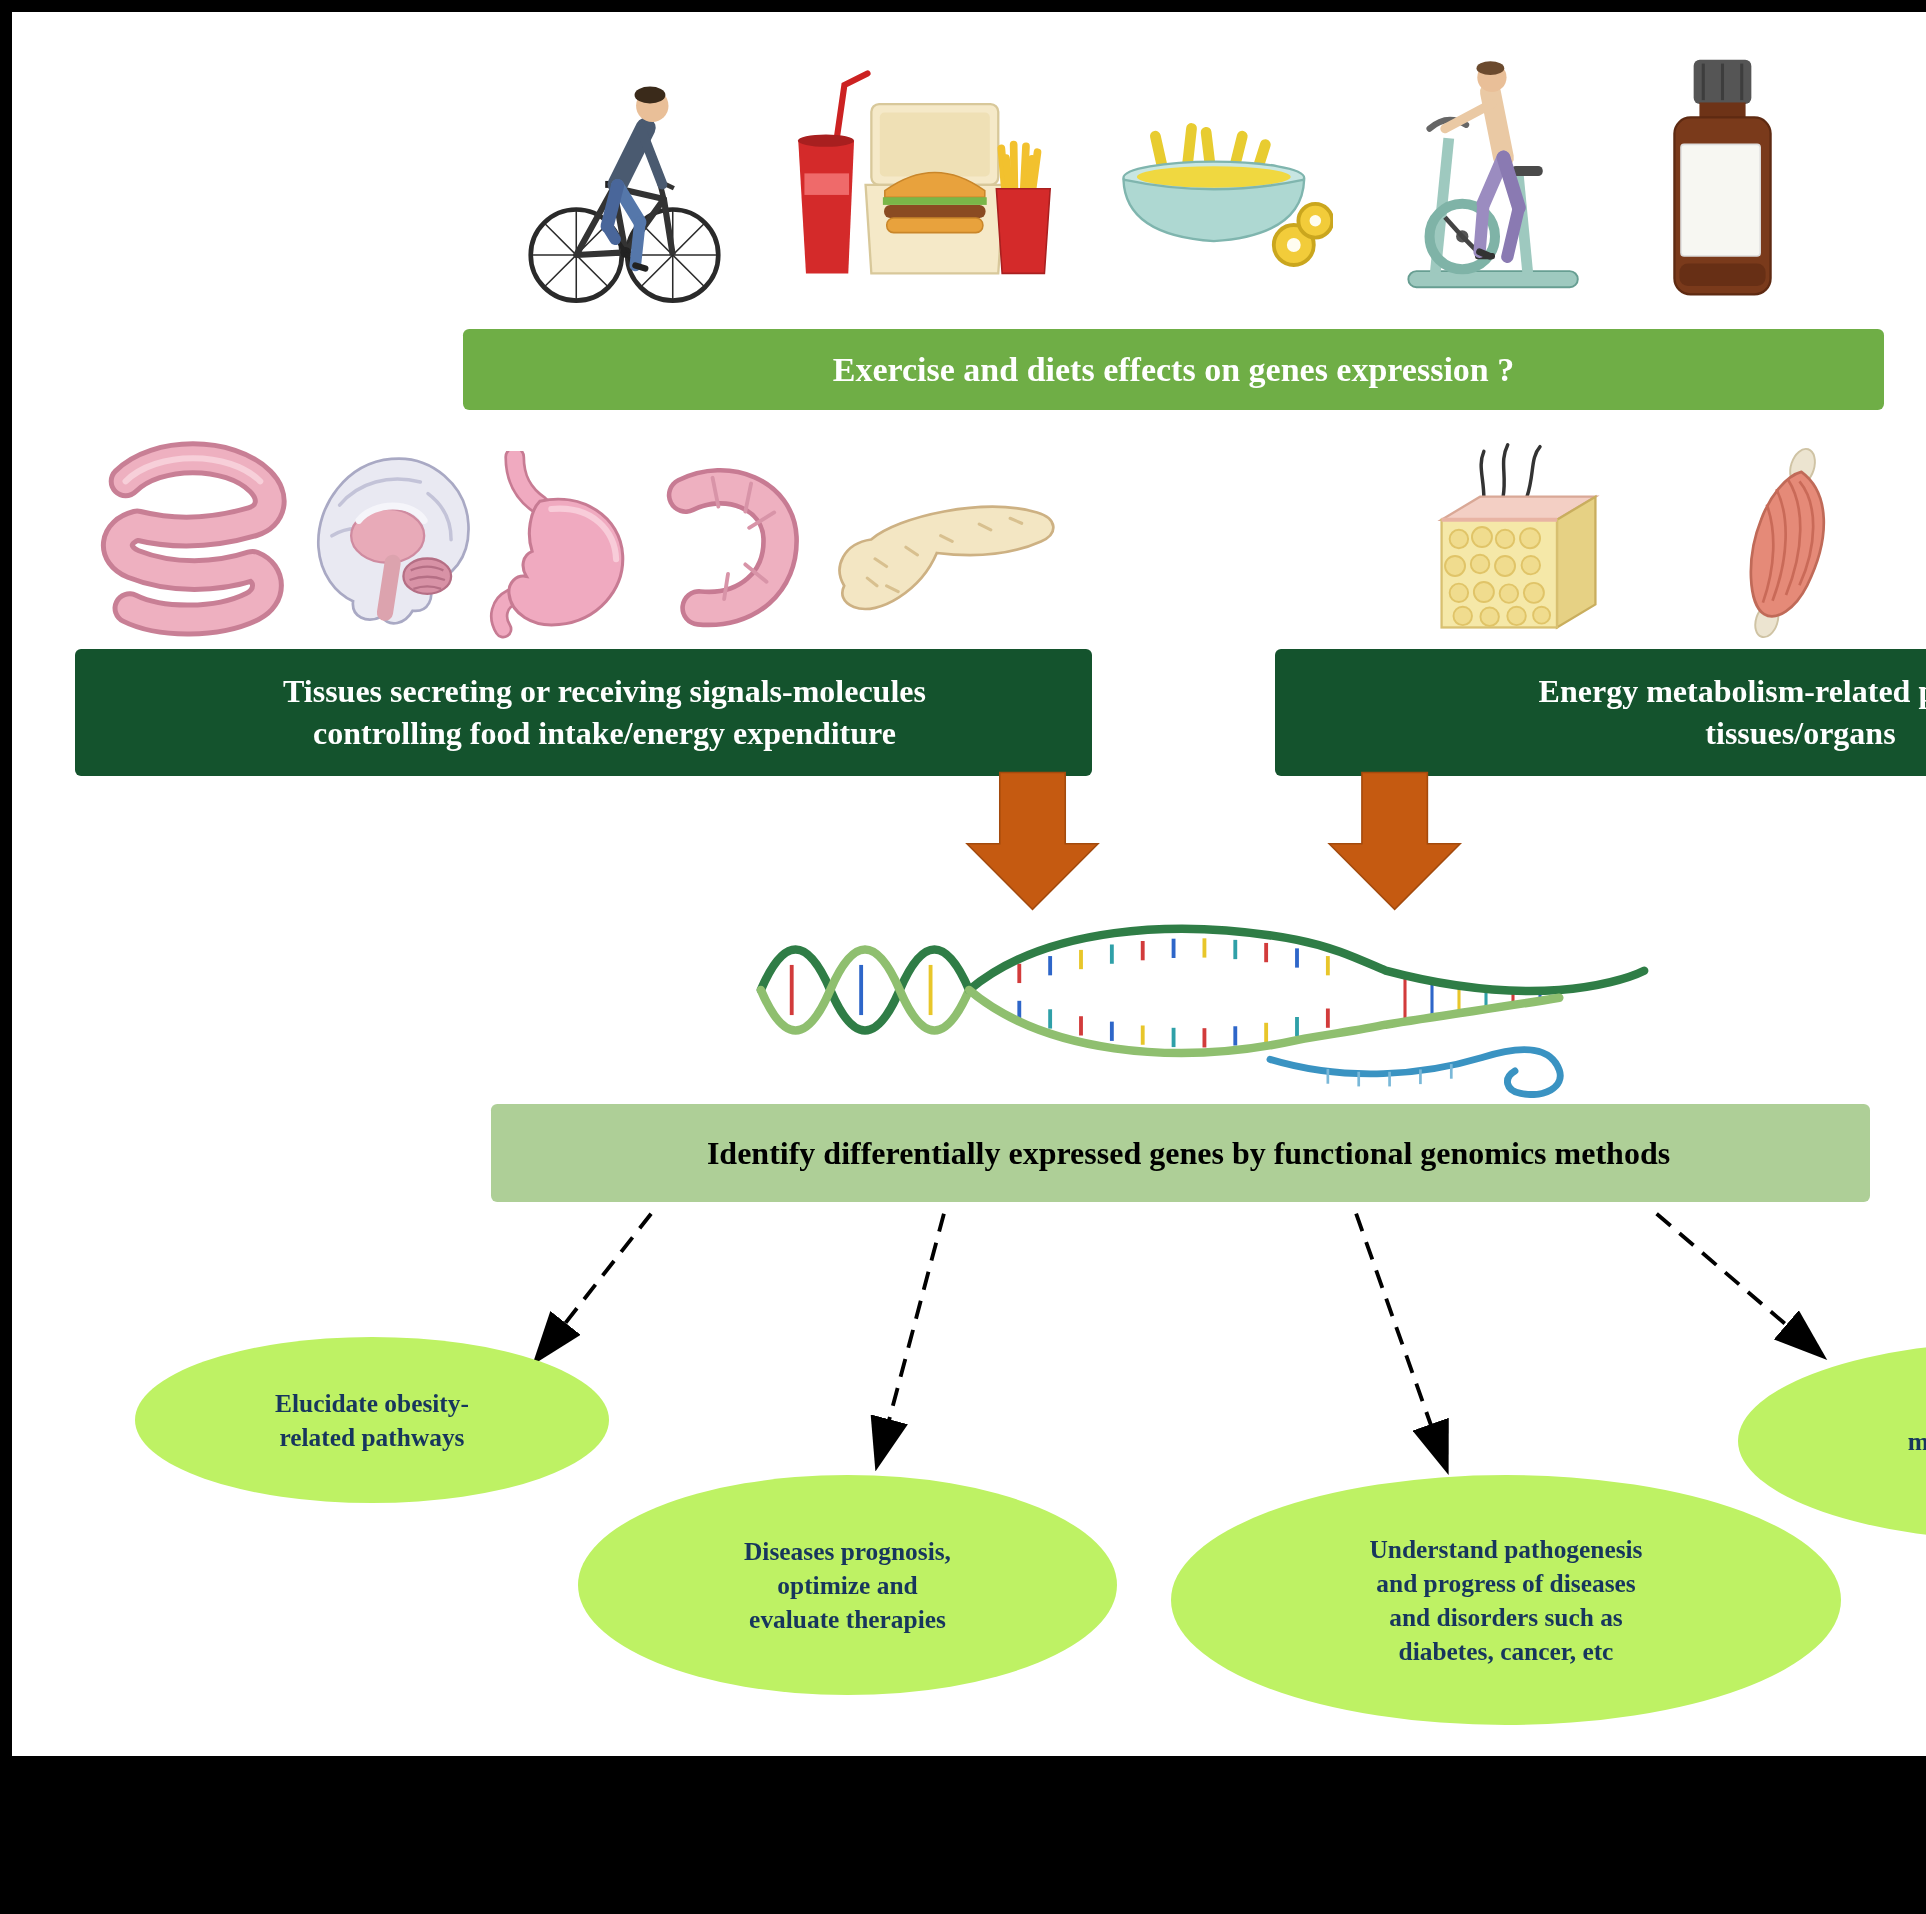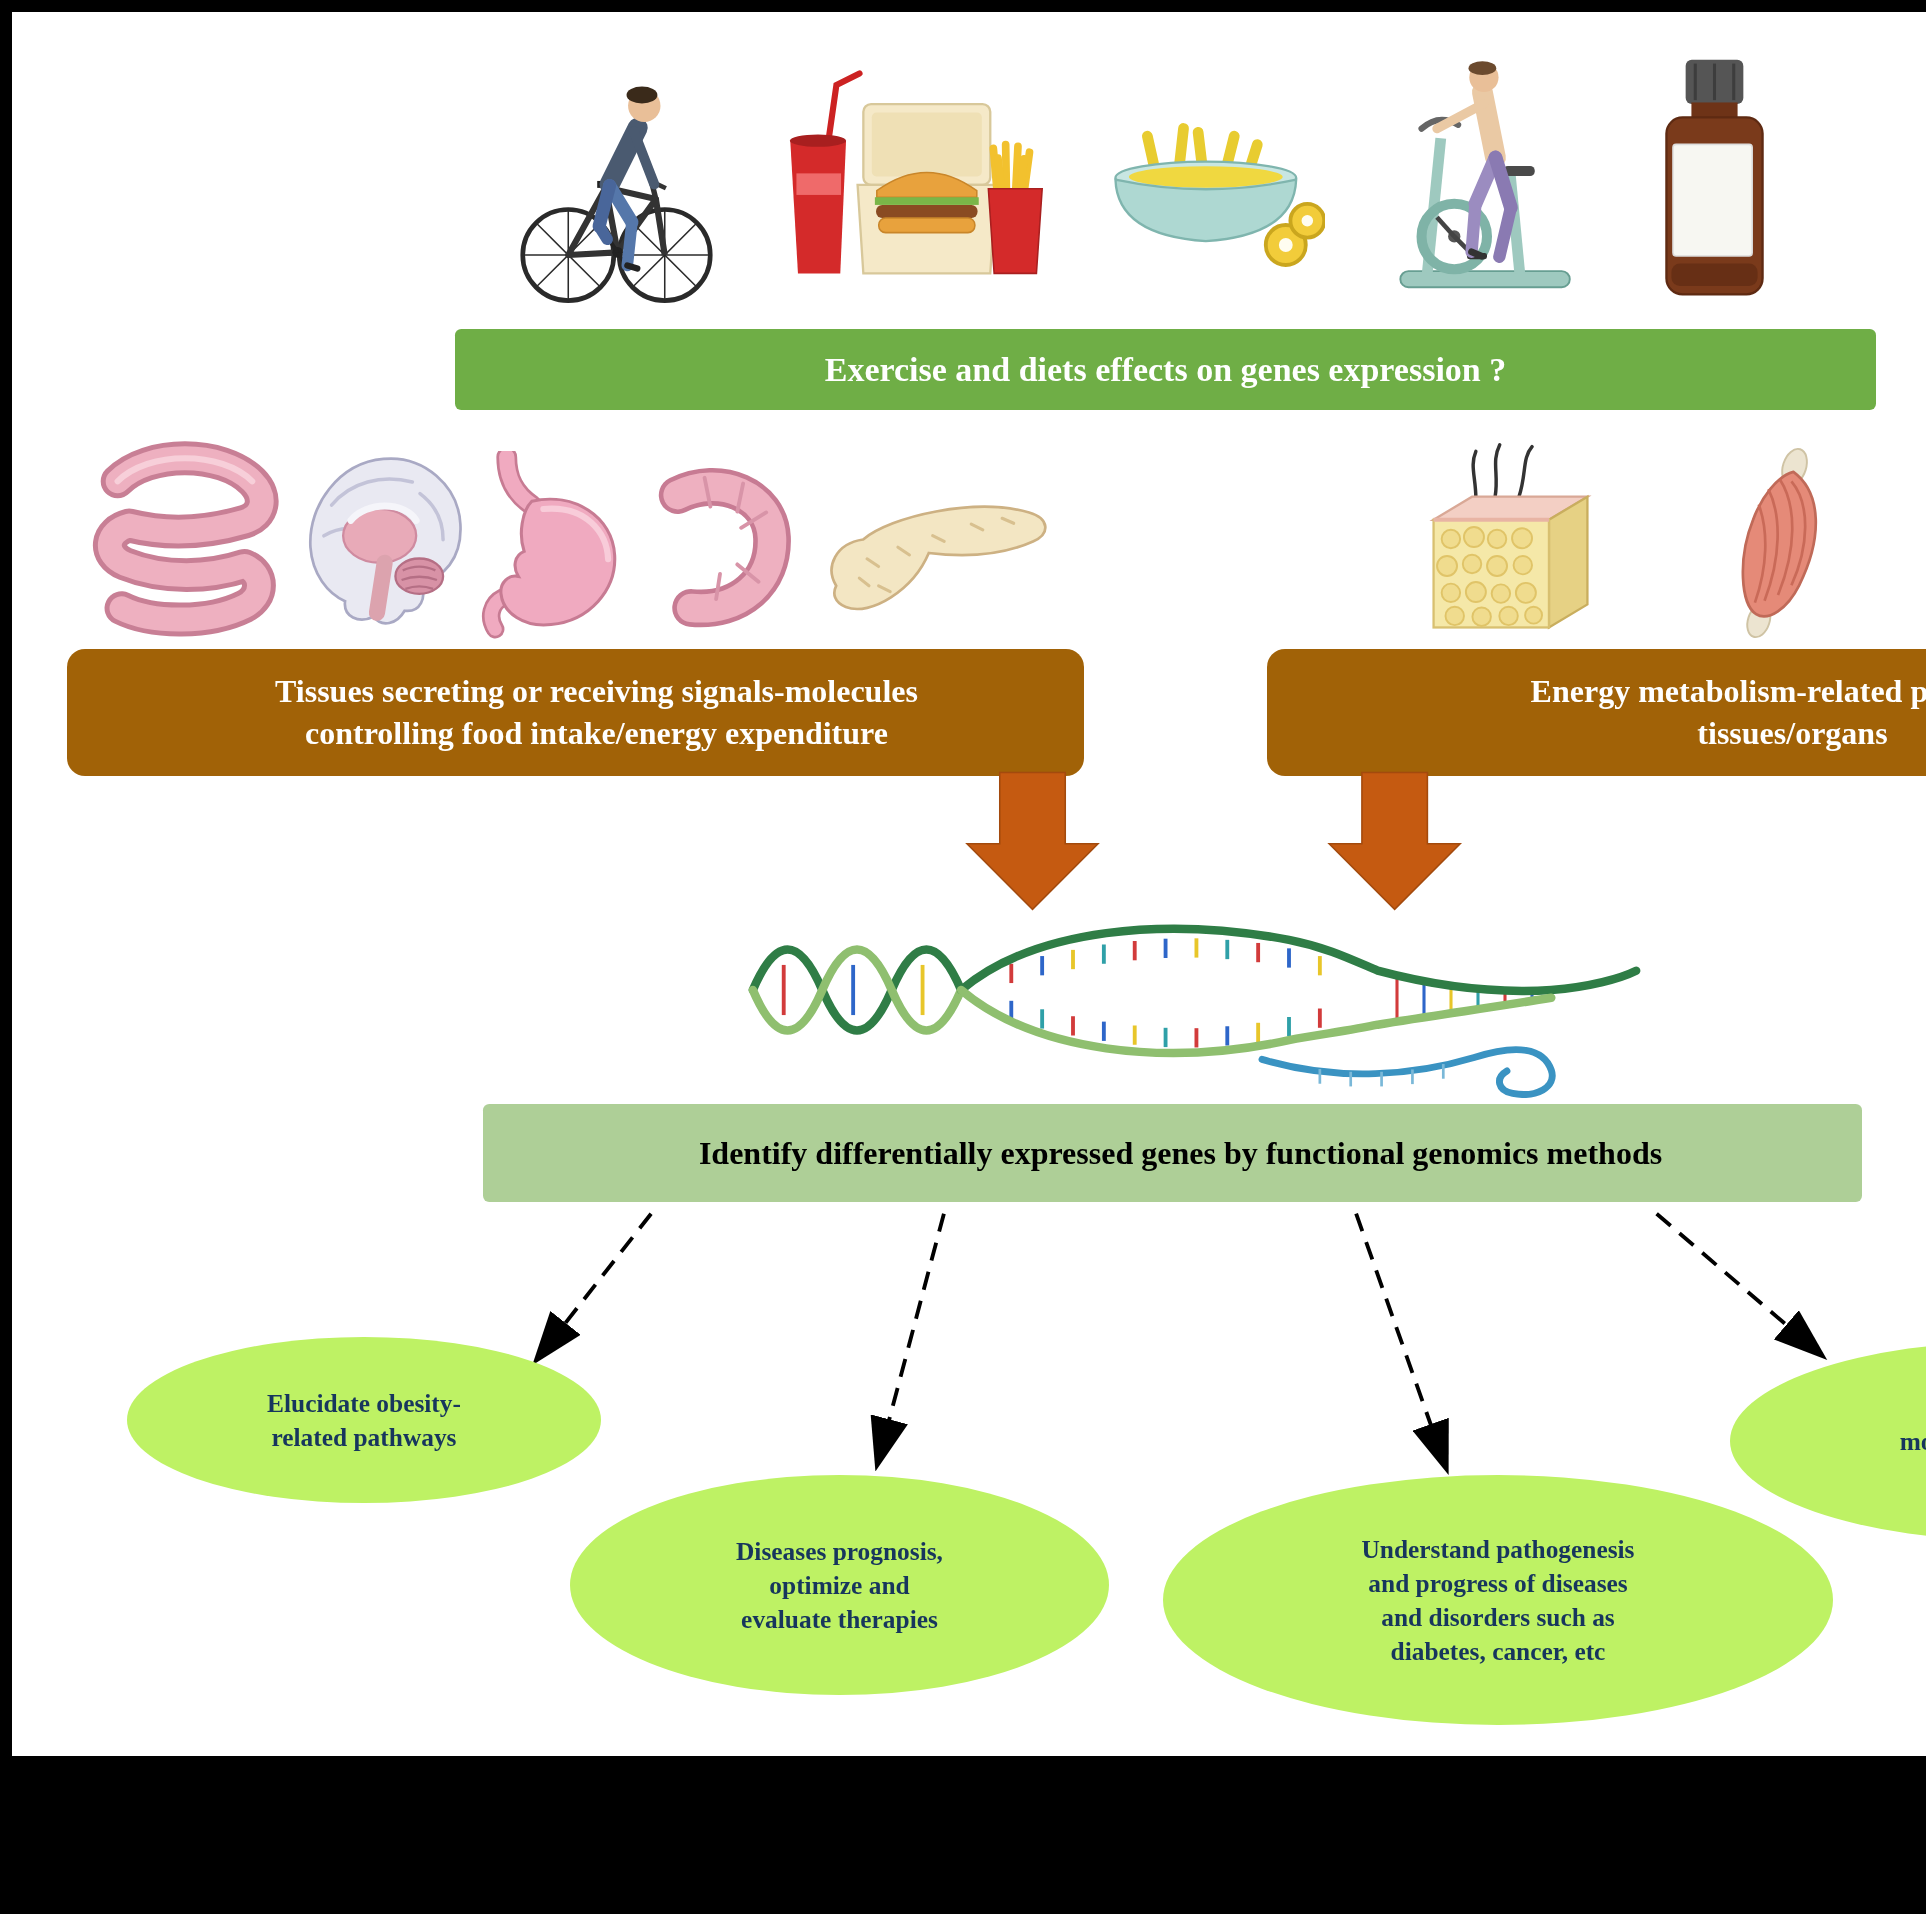--- a/index.html
+++ b/index.html
@@ -1,24 +1,24 @@
 <!DOCTYPE html>
 <html style="font-size:6.2px"><head>
 <meta charset="utf-8">
 <style>
   * { margin:0; padding:0; box-sizing:border-box; }
   html,body { width:2327px; height:1915px; }
   body { background:#000; font-family:"Liberation Serif", serif; position:relative; }
   .paper { position:absolute; left:12.3px; top:12.3px; width:2302px; height:1744px; background:#fff; }
-  .abs { position:absolute; }
+  .abs { position:absolute;margin-left:8px; }
   .icon svg { width:100%; height:100%; display:block; }
   .banner { display:flex; align-items:center; justify-content:center; text-align:center; font-weight:bold; }
   .banner-green { background:#6fae46; color:#ffffff; border-radius:6.2px; font-size:34px; }
   .banner-lightgreen { background:#aecf97; color:#000000; border-radius:6.2px; font-size:32px;padding-left:16px; }
-  .banner-orange { background:#a16207; color:#ffffff; border-radius:18px; font-size:32px; line-height:1.3;padding-left:42px; }
+  .banner-orange { background:#14532d; color:#ffffff; border-radius:6px; font-size:32px; line-height:1.3;padding-left:42px; }
   .ellipse { background:#bef264; border-radius:50%; display:flex; align-items:center; justify-content:center;
              text-align:center; font-weight:bold; color:#17365d; font-size:25.4px; line-height:1.34; }
   .pre { white-space: pre-line; }
   .overlay { position:absolute; left:0; top:0; width:2327px; height:1915px; pointer-events:none; }
 </style>
 </head>
 <body>
 
 <div class="paper"></div>
 

